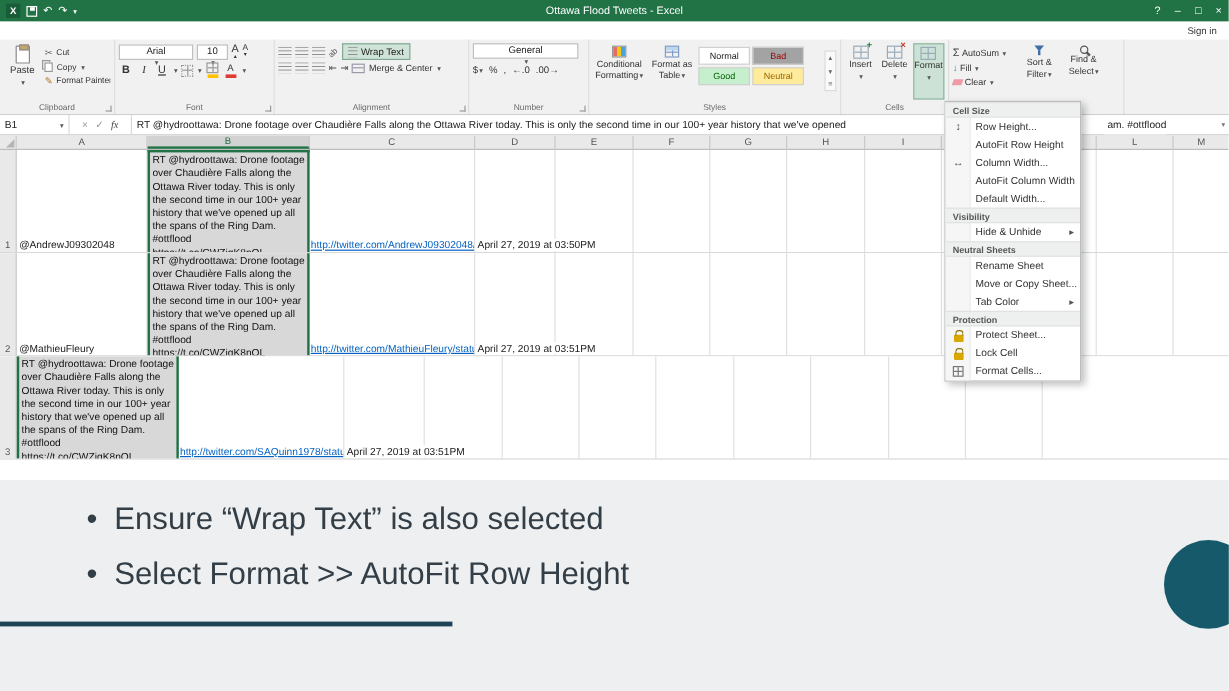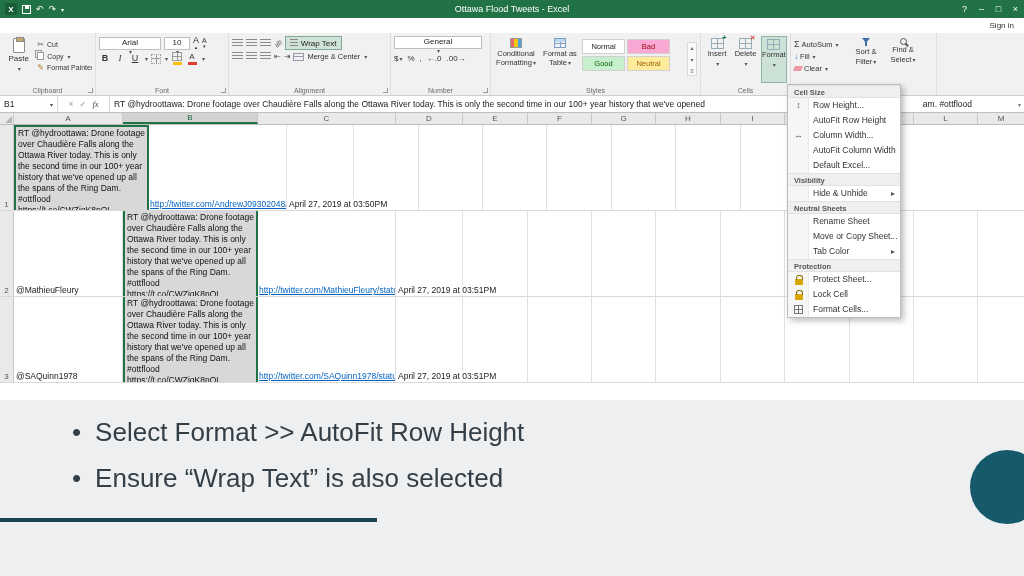--- a/index.html
+++ b/index.html
@@ -66,21 +66,21 @@
   .gi-rt::before{content:"⇥";font-size:8px;color:#555;}
 
   .nrow{display:flex;gap:5px;align-items:center;font-size:8px;color:#333;margin-top:3px;}
 
   .sbig{width:44px;display:flex;flex-direction:column;align-items:center;font-size:7.5px;line-height:1.2;color:#333;padding-top:2px;text-align:center;}
   .cf-ic{width:12px;height:10px;background:linear-gradient(90deg,#e46c64 33%,#f2c811 33% 66%,#4aa3df 66%);border:1px solid #999;margin-bottom:1px;}
   .ft-ic{width:12px;height:10px;border:1px solid #7f9ec7;background:linear-gradient(#bdd7ee,#bdd7ee) 0 0/100% 3px no-repeat,linear-gradient(#7f9ec7,#7f9ec7) 50% 0/1px 100% no-repeat,linear-gradient(#7f9ec7,#7f9ec7) 0 50%/100% 1px no-repeat;margin-bottom:1px;}
   .gallery{flex:1;display:flex;gap:17px;padding-top:3px;}
   .chips{display:grid;grid-template-columns:1fr 1fr;gap:2px;flex:1;align-content:start;}
   .chip{height:15px;display:flex;align-items:center;justify-content:center;font-size:7.5px;border:1px solid #d0d0d0;background:#fff;overflow:hidden;}
-  .chip-bad{background:#f9a8d4;color:#9c0006;}
+  .chip-bad{background:#a3a3a3;color:#9c0006;}
   .chip-good{background:#c6efce;color:#006100;}
   .chip-neutral{background:#ffeb9c;color:#9c6500;}
   .gscroll{width:10px;display:flex;flex-direction:column;justify-content:space-between;align-items:center;font-size:6px;color:#666;border:1px solid #d9d9d9;background:#fafafa;padding:1px 0;height:34px;margin-top:3px;}
 
   .vbtn{width:27px;display:flex;flex-direction:column;align-items:center;font-size:7.5px;color:#333;padding-top:2px;gap:1px;text-align:center;line-height:1.15;}
   .vbtn-w{width:34px;}
   .pressed{background:#cde2d6;border:1px solid #8fb6a1;}
   .ic-cells{width:13px;height:11px;border:1px solid #9aabb8;background:linear-gradient(#9aabb8,#9aabb8) 50% 0/1px 100% no-repeat,linear-gradient(#9aabb8,#9aabb8) 0 50%/100% 1px no-repeat;position:relative;display:inline-block;}
   .ic-ins::after{content:"+";position:absolute;right:-4px;top:-6px;color:#1e7d3e;font-size:8px;font-weight:bold;}
   .ic-del::after{content:"×";position:absolute;right:-4px;top:-6px;color:#c0392b;font-size:8px;font-weight:bold;}
@@ -416,20 +416,21 @@
     <div class="hc w-h">H</div>
     <div class="hc w-i">I</div>
     <div class="hc w-j">J</div>
     <div class="hc w-k">K</div>
     <div class="hc w-l">L</div>
     <div class="hc w-last">M</div>
   </div>
 
   <div class="grow">
     <div class="rh">1</div>
+    <div class="cell w-a cA">@AndrewJ09302048</div>
     <div class="cell w-b cB bt">
         <div class="tweet">RT @hydroottawa: Drone footage over Chaudière Falls along the Ottawa River today. This is only the second time in our 100+ year history that we've opened up all the spans of the Ring Dam. #ottflood https://t.co/CWZiqK8nOL</div>
       </div>
     <div class="cell w-c cC">
         <a class="lnk">http://twitter.com/AndrewJ09302048/s</a>
       </div>
     <div class="cell w-d cD">
         <span class="dts">April 27, 2019 at 03:50PM</span>
       </div>
     <div class="cell w-e"></div>
@@ -461,21 +462,20 @@
     <div class="cell w-h"></div>
     <div class="cell w-i"></div>
     <div class="cell w-j"></div>
     <div class="cell w-k"></div>
     <div class="cell w-l"></div>
     <div class="cell w-last"></div>
   </div>
 
   <div class="grow">
     <div class="rh">3</div>
-    <div class="cell w-a cA">@SAQuinn1978</div>
     <div class="cell w-b cB">
         <div class="tweet">RT @hydroottawa: Drone footage over Chaudière Falls along the Ottawa River today. This is only the second time in our 100+ year history that we've opened up all the spans of the Ring Dam. #ottflood https://t.co/CWZiqK8nOL</div>
       </div>
     <div class="cell w-c cC">
         <a class="lnk">http://twitter.com/SAQuinn1978/statu</a>
       </div>
     <div class="cell w-d cD">
         <span class="dts">April 27, 2019 at 03:51PM</span>
       </div>
     <div class="cell w-e"></div>
@@ -491,41 +491,41 @@
 
 </div>
 
 <div class="fmt-menu">
   <div class="menu-gutter"></div>
   <div class="mh"><span>Cell Size</span></div>
   <div class="mi"><span class="mic gi-rh"></span><span>Row Height...</span></div>
   <div class="mi"><span>AutoFit Row Height</span></div>
   <div class="mi"><span class="mic gi-cw"></span><span>Column Width...</span></div>
   <div class="mi"><span>AutoFit Column Width</span></div>
-  <div class="mi"><span>Default Excel...</span></div>
+  <div class="mi"><span>Default Width...</span></div>
   <div class="mh"><span>Visibility</span></div>
   <div class="mi"><span>Hide &amp; Unhide</span><span class="subA">▸</span></div>
   <div class="mh"><span>Neutral Sheets</span></div>
   <div class="mi"><span>Rename Sheet</span></div>
   <div class="mi"><span>Move or Copy Sheet...</span></div>
   <div class="mi"><span>Tab Color</span><span class="subA">▸</span></div>
   <div class="mh"><span>Protection</span></div>
   <div class="mi"><span class="mic">
         <span class="lockI"></span>
       </span><span>Protect Sheet...</span></div>
   <div class="mi"><span class="mic">
         <span class="lockI"></span>
       </span><span>Lock Cell</span></div>
   <div class="mi"><span class="mic">
         <span class="gridI"></span>
       </span><span>Format Cells...</span></div>
 </div>
 
 <div class="slide">
   <div class="bullet">
+      <span>Ensure “Wrap Text” is also selected</span>
+    </div>
+  <div class="bullet">
       <span>Select Format &gt;&gt; AutoFit Row Height</span>
-    </div>
-  <div class="bullet">
-      <span>Ensure “Wrap Text” is also selected</span>
     </div>
   <div class="accent-line"></div>
   <div class="accent-circle"></div>
 </div>
 
 </body></html>

